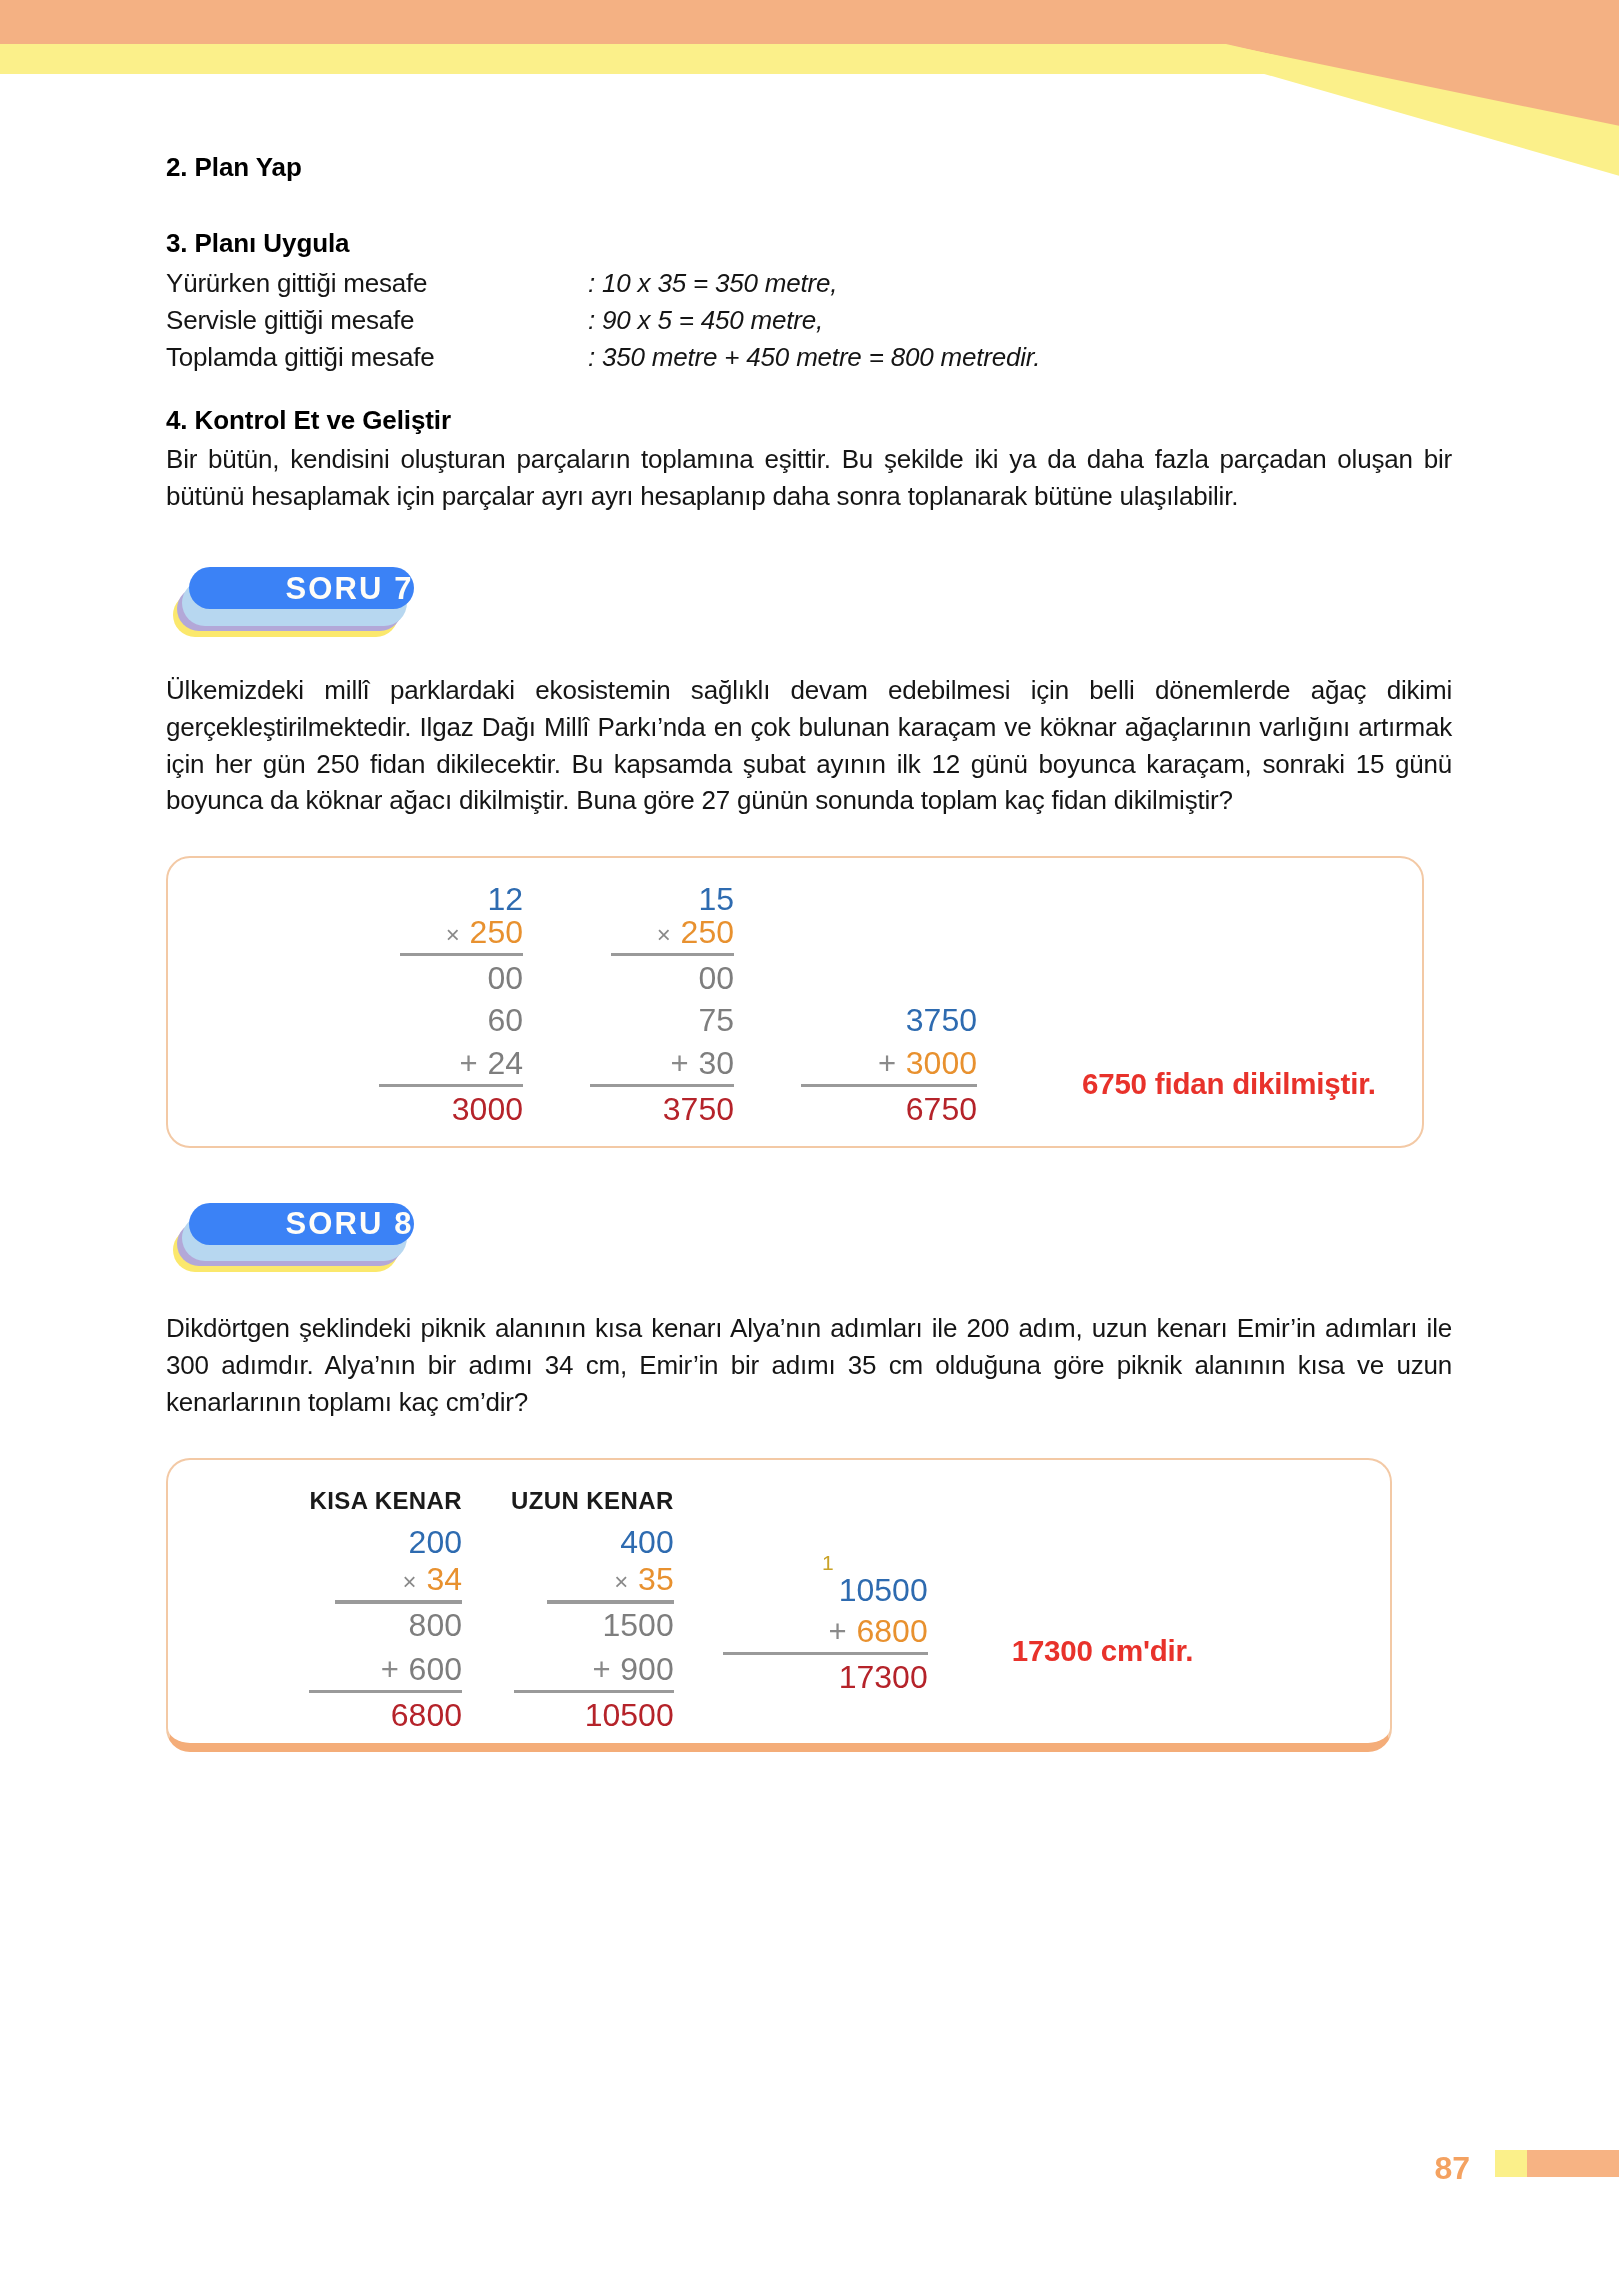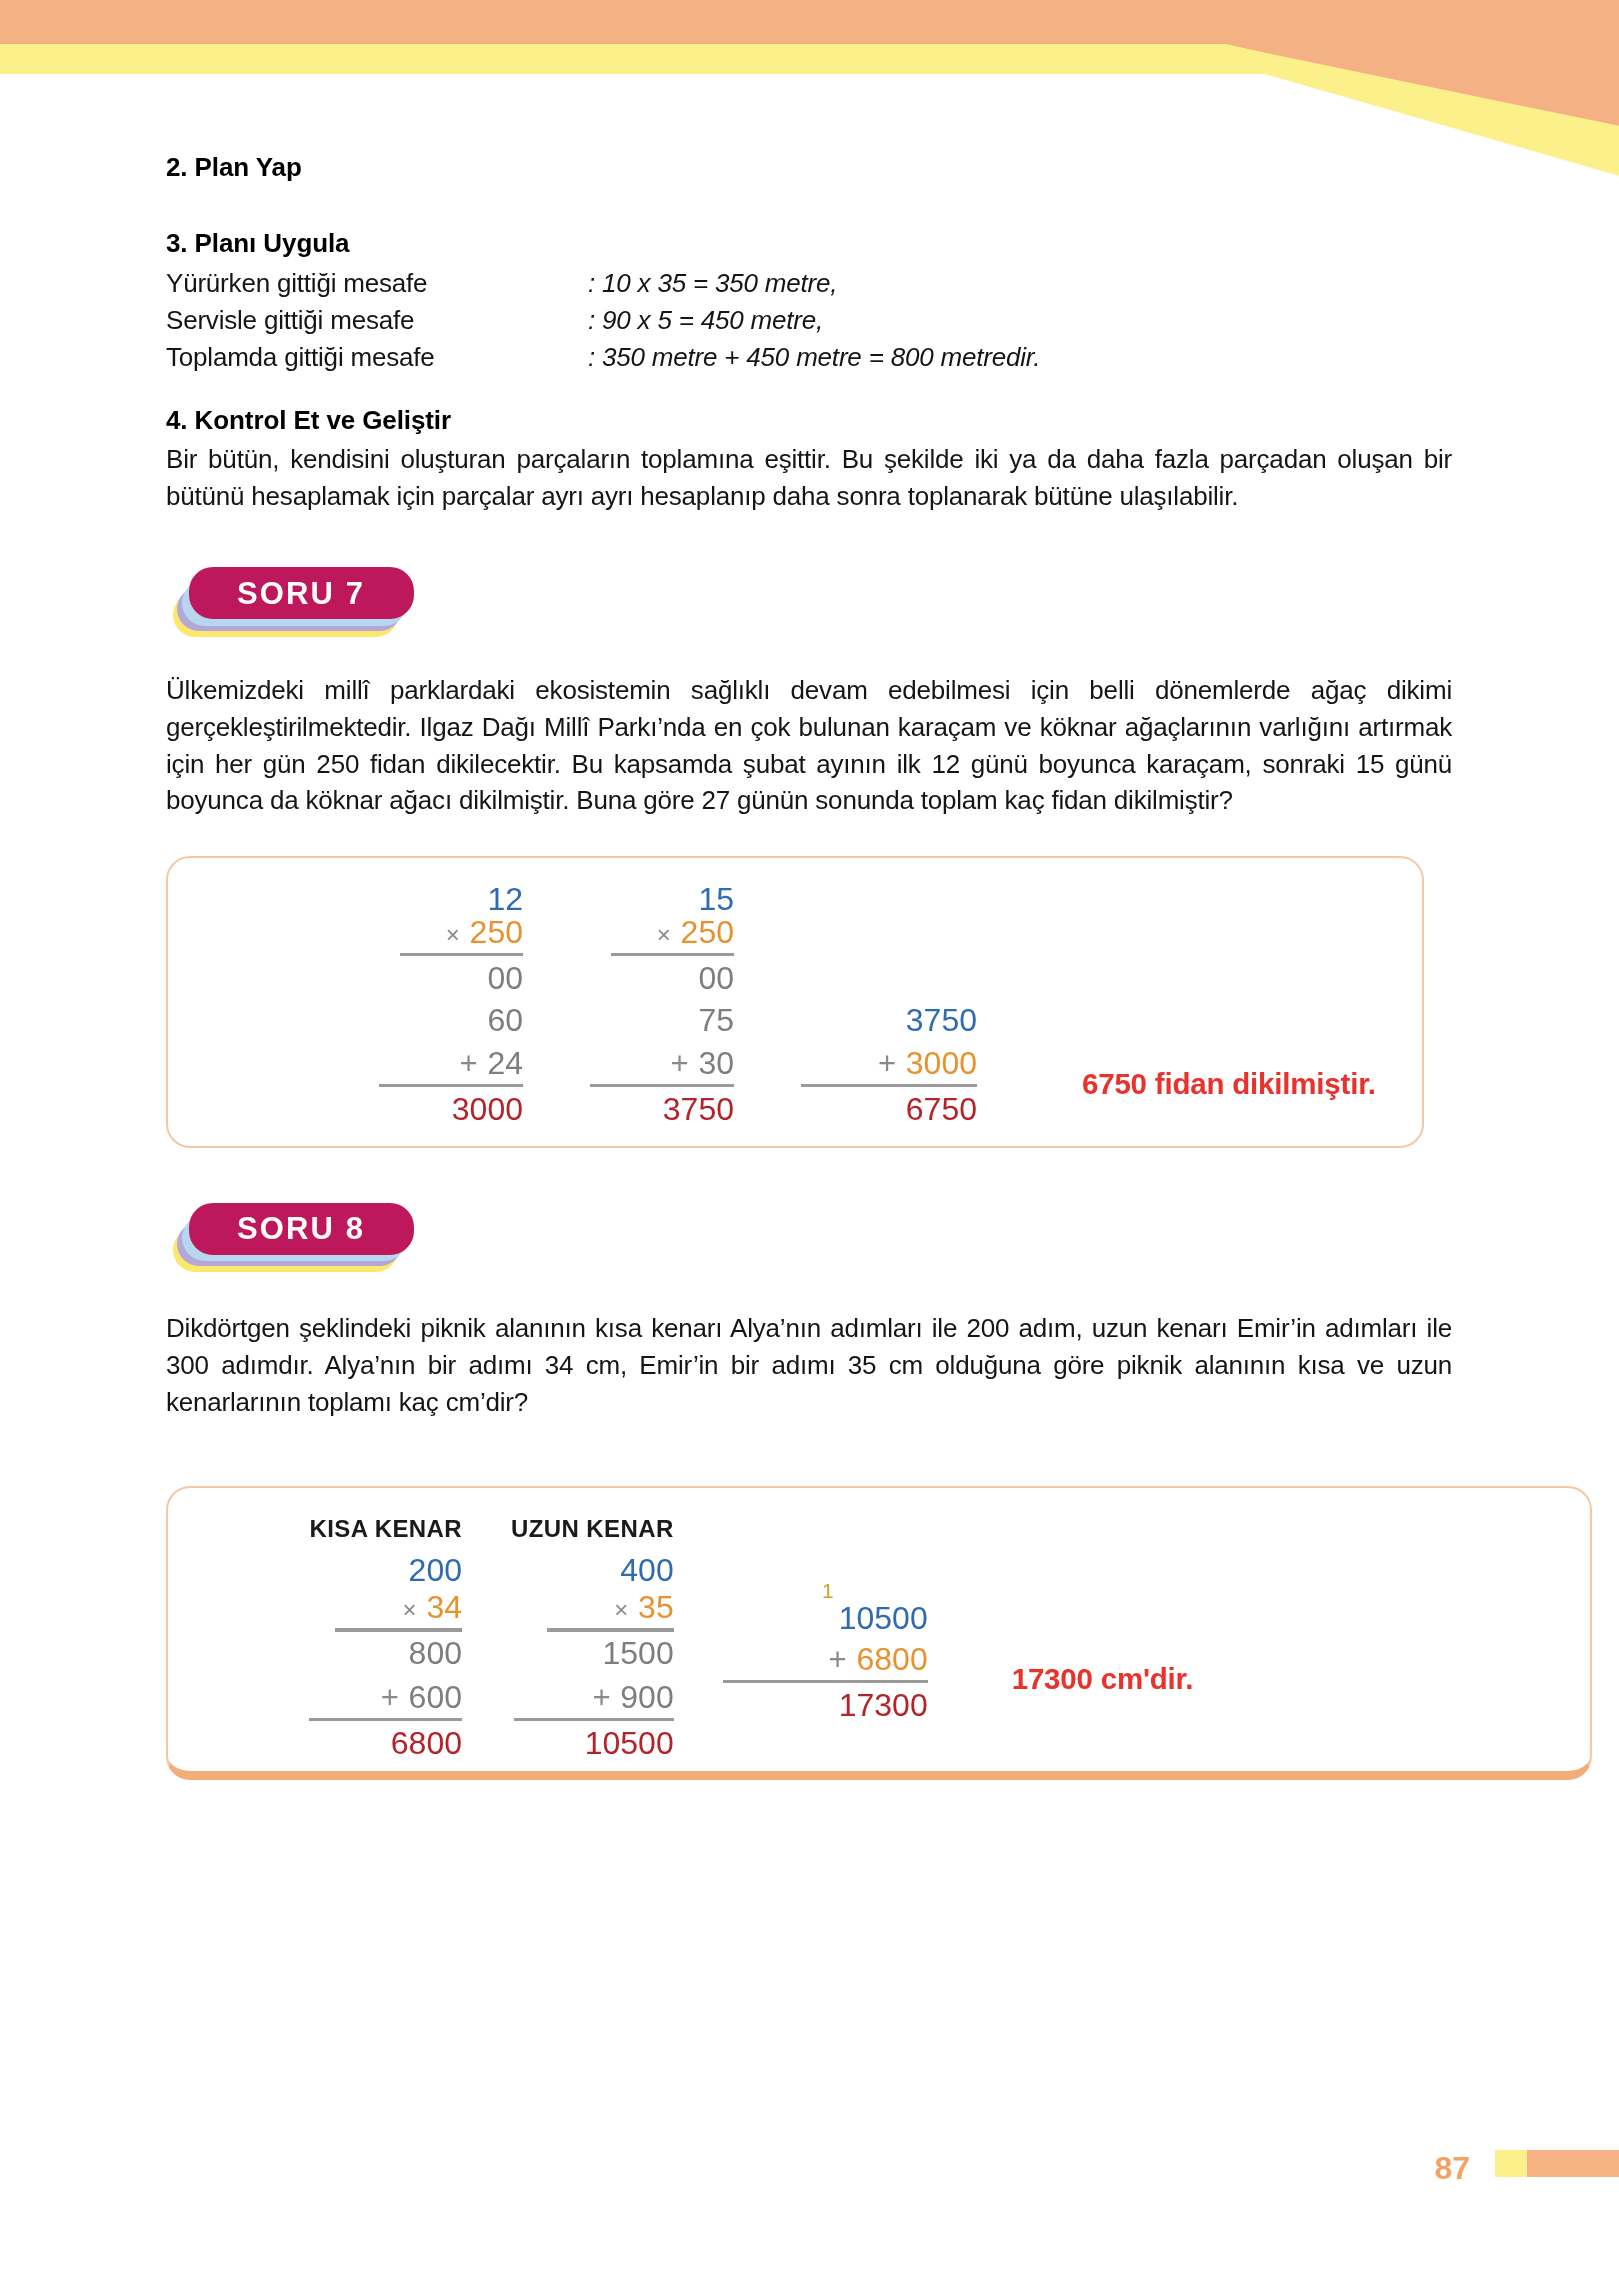--- a/index.html
+++ b/index.html
@@ -118,25 +118,25 @@
     width: 225px; height: 44px;
     background: #b3a8d8;
   }
   .badge-blue {
     left: 15.5px; top: 18.3px;
     width: 225px; height: 46px;
     background: #b7d7f0;
   }
   .badge-orange {
     left: 22.5px; top: 5.6px;
-    width: 225px; height: 52px;
-    background: #be185d;
+    width: 225px; height: 42px;
+    background: #3b82f6;
     display: flex;
     align-items: center;
-    justify-content: center;
+    justify-content: flex-end;
   }
   .badge-text {
     color: #fffdf8;
     font-size: 31px;
     font-weight: bold;
     letter-spacing: 2.1px;
     line-height: 1;
   }
 
   
@@ -349,21 +349,21 @@
         <span class="badge-text">SORU 8</span>
       </div>
     </div>
 
     <div style="height:31px"></div>
 
     <p class="para justify">Dikdörtgen şeklindeki piknik alanının kısa kenarı Alya’nın adımları ile 200 adım, uzun kenarı Emir’in adımları ile 300 adımdır. Alya’nın bir adımı 34 cm, Emir’in bir adımı 35 cm olduğuna göre piknik alanının kısa ve uzun kenarlarının toplamı kaç cm’dir?</p>
 
     <div style="height:37px"></div>
 
-    <div class="answer-box thick-bottom" style="width:1426px;margin-top:28px;">
+    <div class="answer-box thick-bottom" style="width:1226px;">
       <div class="answer-inner" style="padding-left:141px;padding-top:29.5px;padding-bottom:11.2px;">
 
         <div class="sum-col" style="margin-right:49px;">
           <div class="col-head">KISA KENAR</div>
           <div class="line c-blue">200</div>
           <div class="line" style="margin-top:4.2px;">
             <span class="op">×</span>
             <span class="c-orange">34</span>
           </div>
           <div class="rule" style="width:127px;"></div>

